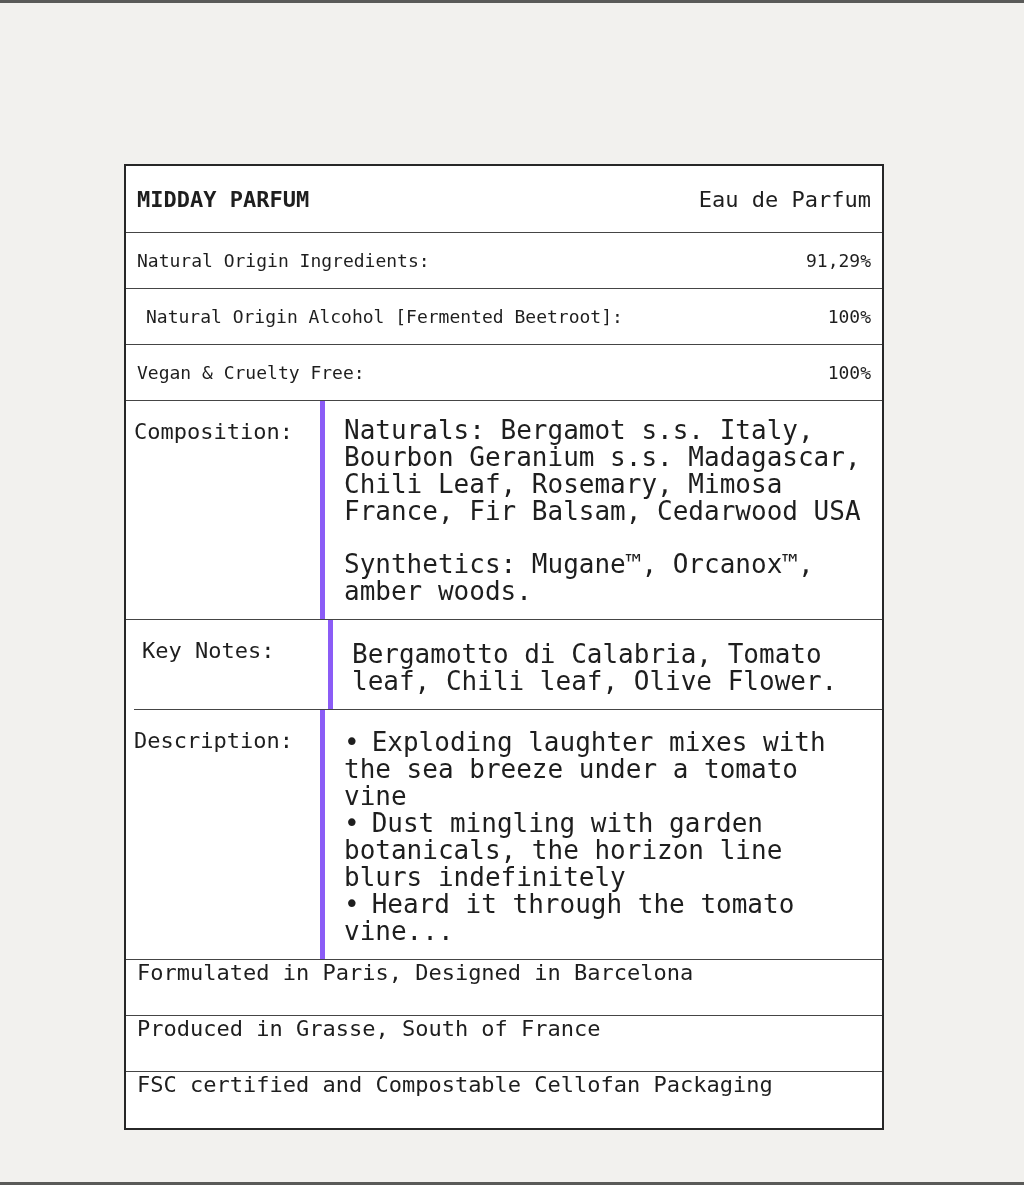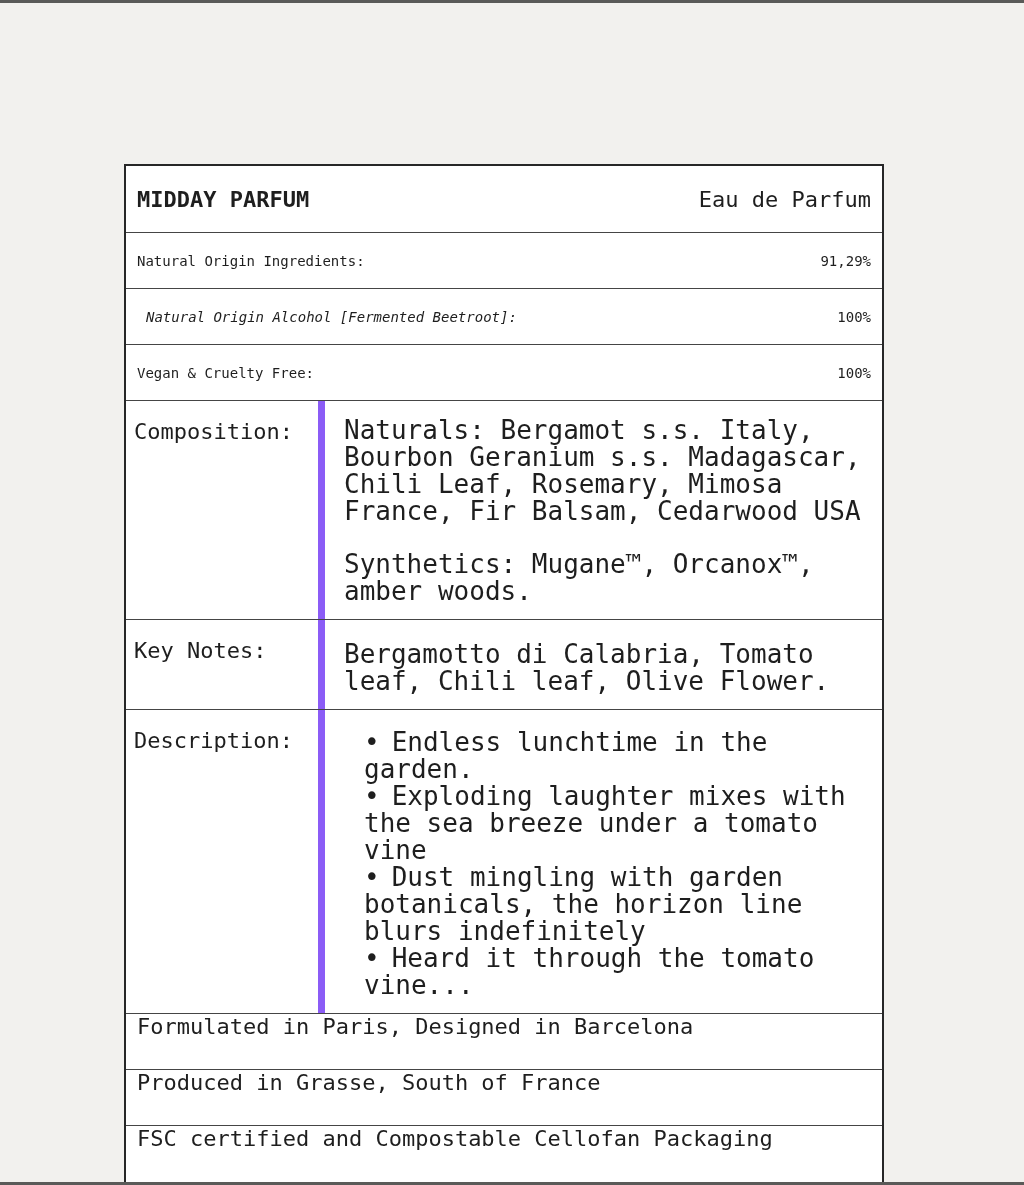--- a/index.html
+++ b/index.html
@@ -35,44 +35,44 @@
     display: flex; align-items: center; justify-content: space-between;
     padding: 0 11px;
     font-size: 22px;
   }
   .product-title { font-weight: bold; }
 
   .stat-row {
     height: 56px;
     display: flex; align-items: center; justify-content: space-between;
     padding: 0 11px;
-    font-size: 14px;
+    font-size: 18px;
     text-align: right;
   }
-  .stat-label.indent { padding-left: 9px; font-style: italic; }
+  .stat-label.indent { padding-left: 9px; }
 
   .detail-row {
     display: grid;
     grid-template-columns: 199px 1fr;
   }
   .detail-label {
-    border-right: 7px solid #8b5cf6;
+    border-right: 5px solid #8b5cf6;
     padding: 17px 6px 10px 8px;
     font-size: 22px;
     line-height: 27px;
   }
   .detail-content {
     padding: 16px 8px 14px 19px;
     font-size: 26px;
     line-height: 27px;
   }
   .row-composition { min-height: 202px; }
-  .row-keynotes { min-height: 90px; }
+  .row-keynotes { min-height: 90px; margin-left: 8px; }
   .row-keynotes .detail-content { padding-top: 21px; }
-  .row-description { min-height: 199px; gap: 20px; }
+  .row-description { min-height: 199px; }
   .row-description .detail-content { padding-top: 19px; }
   .para + .para { margin-top: 26px; }
   .bullet-line .bullet { margin-right: 12px; }
 
   .footer-row {
     height: 56px;
     display: flex; align-items: flex-start;
     padding: 0 11px;
     font-size: 22px;
   }
@@ -112,23 +112,20 @@
 
   <div class="row detail-row row-keynotes">
     <div class="detail-label">Key Notes:</div>
     <div class="detail-content">Bergamotto di Calabria, Tomato leaf, Chili leaf, Olive Flower.</div>
   </div>
 
   <div class="row detail-row row-description">
     <div class="detail-label">Description:</div>
     <div class="detail-content">
       <div class="bullet-line">
-        <span class="bullet">•</span><span>Endless lunchtime in the garden.</span>
-      </div>
-      <div class="bullet-line">
         <span class="bullet">•</span><span>Exploding laughter mixes with the sea breeze under a tomato vine</span>
       </div>
       <div class="bullet-line">
         <span class="bullet">•</span><span>Dust mingling with garden botanicals, the horizon line blurs indefinitely</span>
       </div>
       <div class="bullet-line">
         <span class="bullet">•</span><span>Heard it through the tomato vine...</span>
       </div>
     </div>
   </div>

